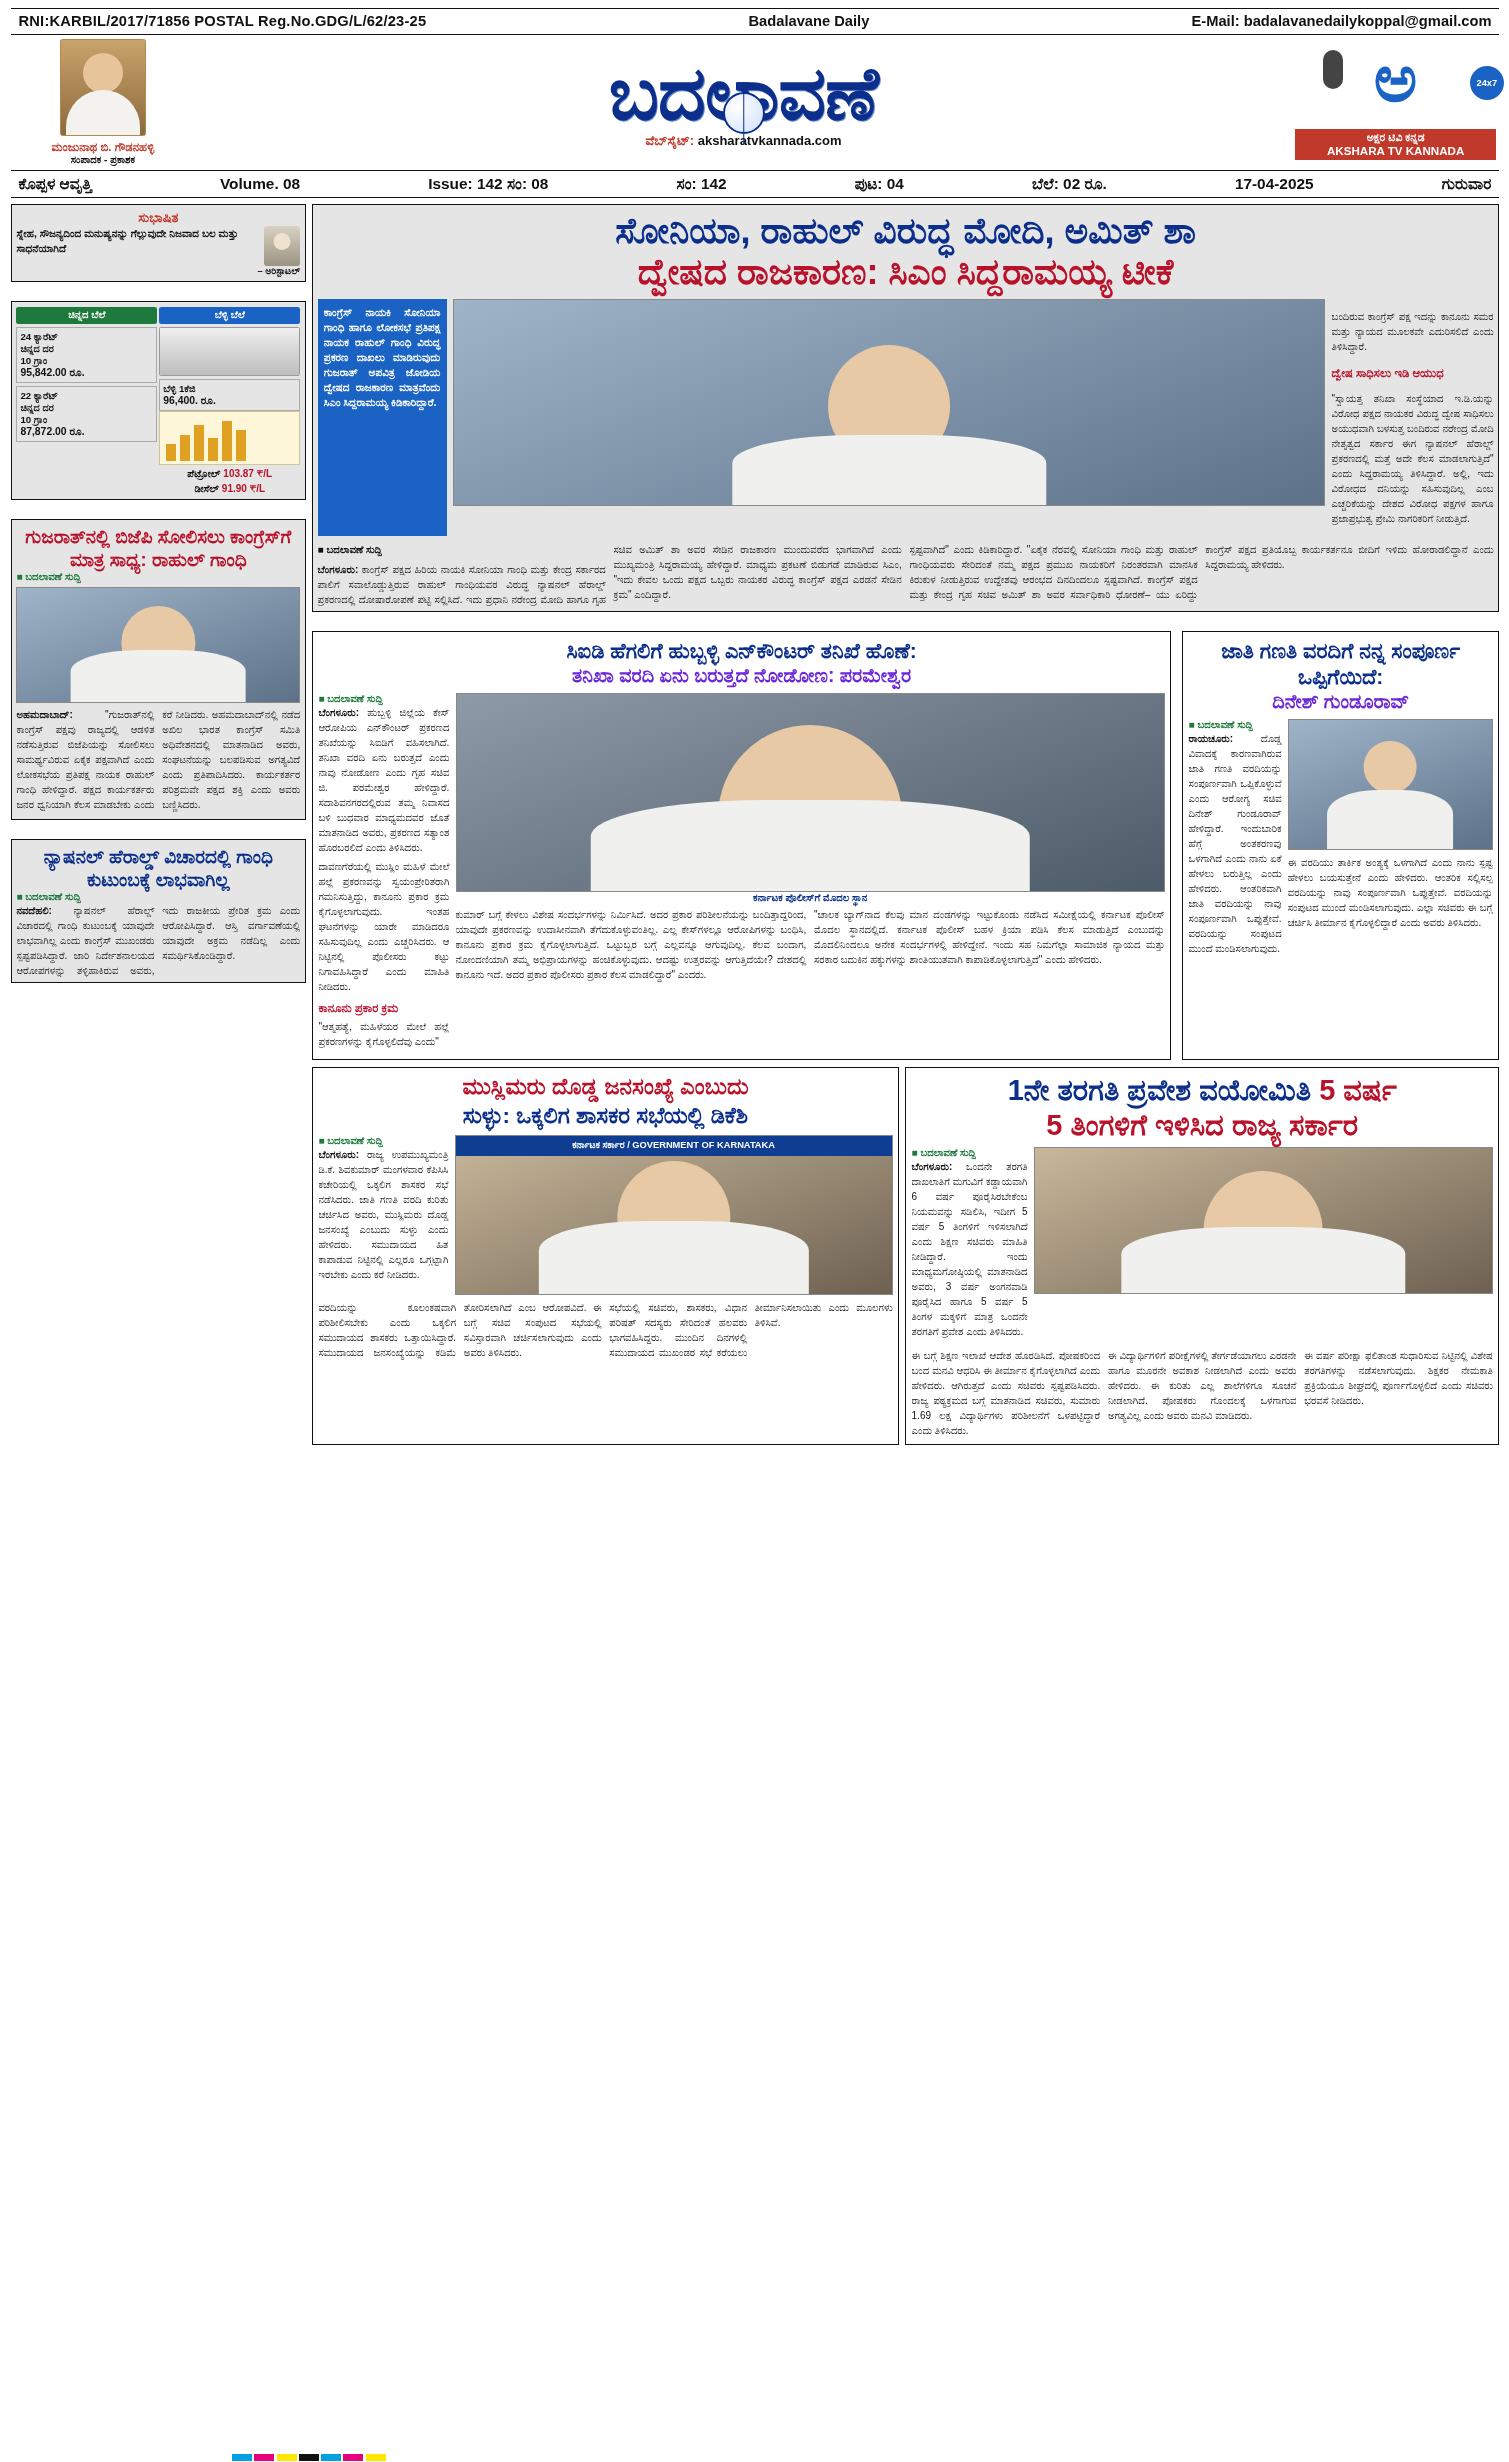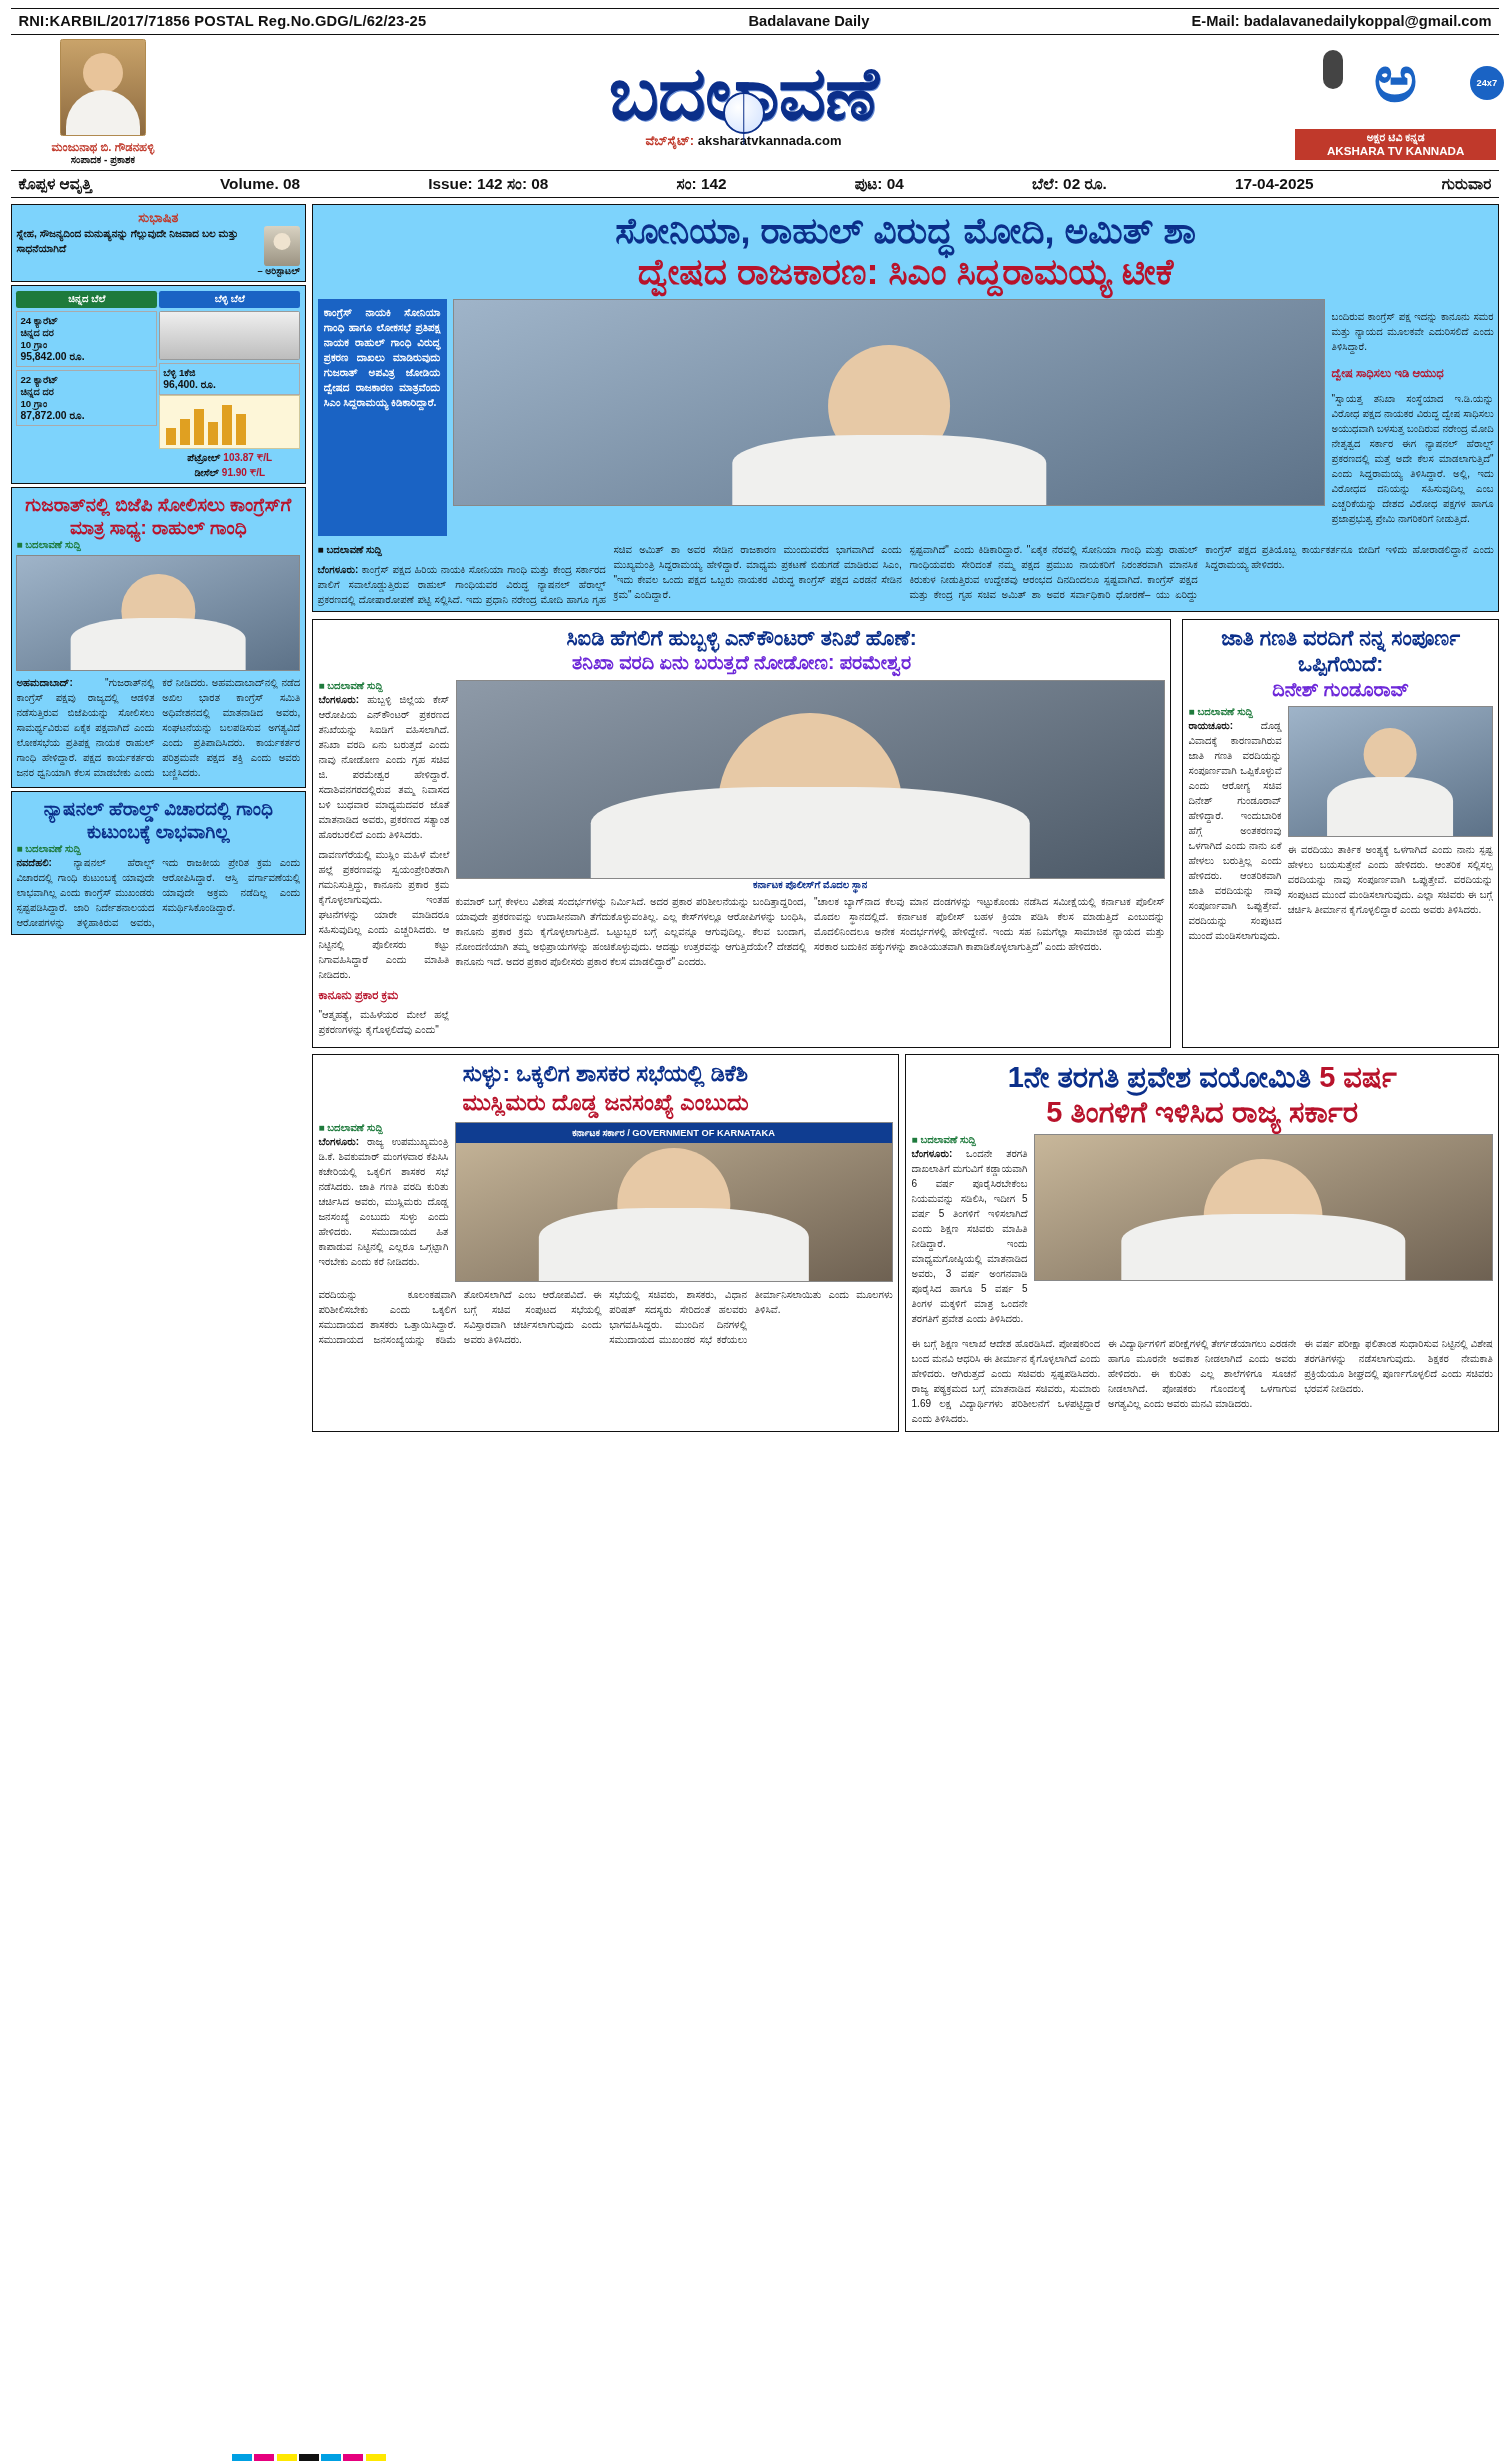--- a/index.html
+++ b/index.html
@@ -96,21 +96,21 @@
     border-top:1.5px solid #111; border-bottom:1.5px solid #111;
     margin-top:4.6px; padding:3.9px 7.7px; font-size:15.4px; font-weight:bold;
   }
   .issuebar span { white-space:nowrap; }
 
   
   .body-grid { display:flex; gap:6.2px; margin-top:6.2px; }
   .col-left { width:295px; }
   .col-mid  { flex:1; }
 
-  .box { border:1.5px solid #111; padding:4.6px; margin-bottom:3px; background:#7dd3fc; }
+  .box { border:1.5px solid #111; padding:4.6px; margin-bottom:19px; background:#e5e5e5; }
 
   
   .subh-title { text-align:center; font-size:13px; font-weight:bold; color:#c0392b; }
   .subh-row { display:flex; gap:4.6px; align-items:flex-start; }
   .subh-text { font-size:10.4px; line-height:1.45; font-weight:bold; flex:1; }
   .sage {
     width:36px;height:40px;border-radius:3.1px;
     background:linear-gradient(#d8d2c2,#9b9382);
     position:relative; flex:none;
   }
@@ -419,22 +419,22 @@
               </div>
             </div>
           </div>
         </div>
 
       </div>
 
       <div class="bottom">
 
         <div class="b-left">
+          <div class="b-h">ಮುಸ್ಲಿಮರು ದೊಡ್ಡ ಜನಸಂಖ್ಯೆ ಎಂಬುದು</div>
           <div class="b-h blue">ಸುಳ್ಳು: ಒಕ್ಕಲಿಗ ಶಾಸಕರ ಸಭೆಯಲ್ಲಿ ಡಿಕೆಶಿ</div>
-          <div class="b-h">ಮುಸ್ಲಿಮರು ದೊಡ್ಡ ಜನಸಂಖ್ಯೆ ಎಂಬುದು</div>
           <div style="display:flex;gap:6.2px;margin-top:4.6px">
             <div style="width:130px;flex:none">
               <div class="byline">■ ಬದಲಾವಣೆ ಸುದ್ದಿ</div>
               <div class="coltext">
                 <p><b>ಬೆಂಗಳೂರು:</b>
                    <span>ರಾಜ್ಯ ಉಪಮುಖ್ಯಮಂತ್ರಿ ಡಿ.ಕೆ. ಶಿವಕುಮಾರ್ ಮಂಗಳವಾರ ಕೆಪಿಸಿಸಿ ಕಚೇರಿಯಲ್ಲಿ ಒಕ್ಕಲಿಗ ಶಾಸಕರ ಸಭೆ ನಡೆಸಿದರು. ಜಾತಿ ಗಣತಿ ವರದಿ ಕುರಿತು ಚರ್ಚಿಸಿದ ಅವರು, ಮುಸ್ಲಿಮರು ದೊಡ್ಡ ಜನಸಂಖ್ಯೆ ಎಂಬುದು ಸುಳ್ಳು ಎಂದು ಹೇಳಿದರು. ಸಮುದಾಯದ ಹಿತ ಕಾಪಾಡುವ ನಿಟ್ಟಿನಲ್ಲಿ ಎಲ್ಲರೂ ಒಗ್ಗಟ್ಟಾಗಿ ಇರಬೇಕು ಎಂದು ಕರೆ ನೀಡಿದರು.</span></p>
               </div>
             </div>
             <div style="flex:1">
               <div class="photo meeting" style="height:160px">

